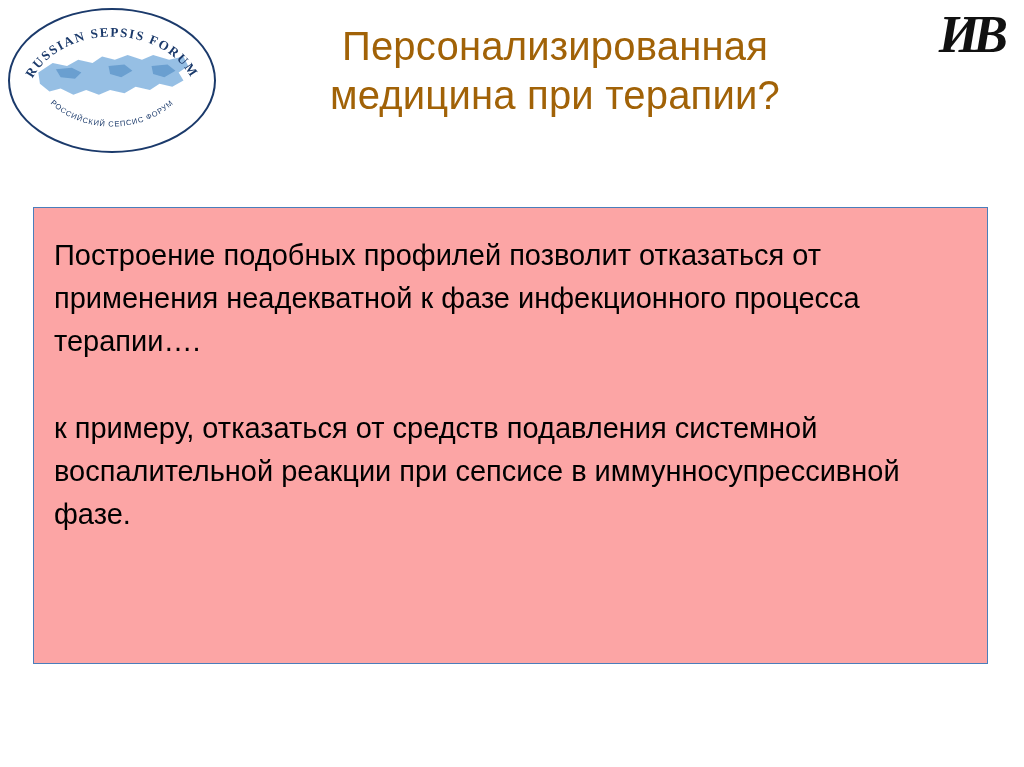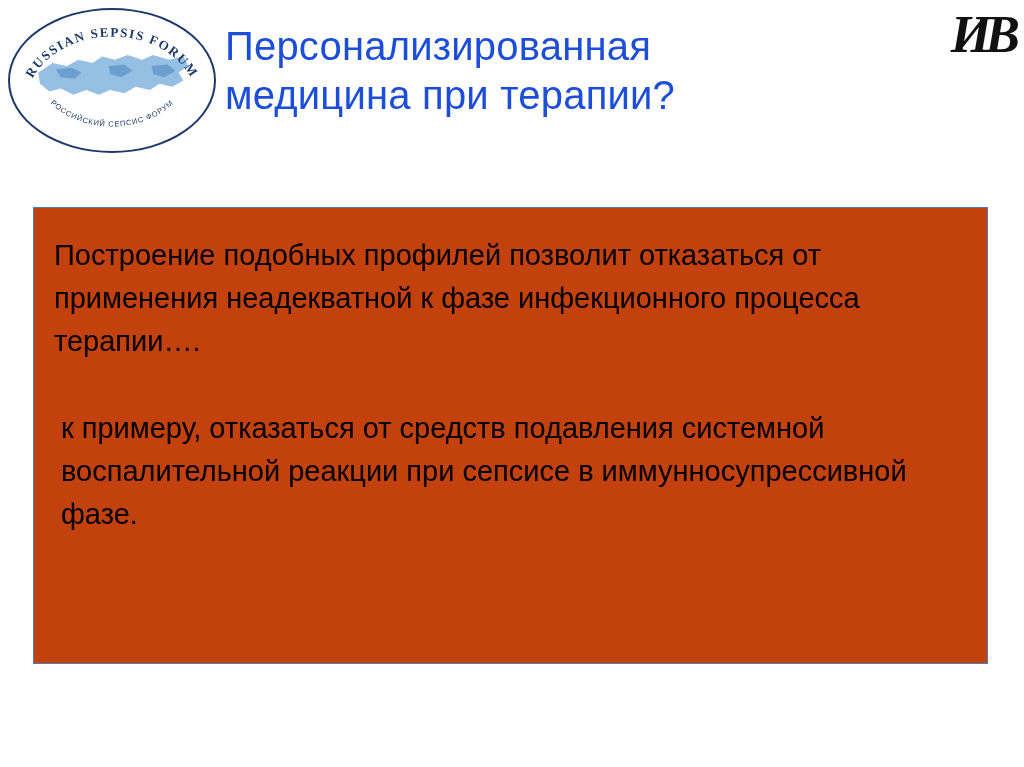--- a/index.html
+++ b/index.html
@@ -76,71 +76,70 @@
     letter-spacing: -4px;
     line-height: 1;
     white-space: nowrap;
   }
   .logo-rsf .mono .r { color: #1b3a6b; }
   .logo-rsf .mono .s { color: #c00000; font-style: italic; }
   .logo-rsf .mono .f { color: #1b3a6b; }
 
   .logo-iv {
     position: absolute;
-    right: 10px;
+    right: 22px;
     top: 8px;
     width: 96px;
     height: 62px;
     font-family: "Liberation Serif", serif;
     font-style: italic;
     font-size: 52px;
     font-weight: bold;
     color: #111111;
     letter-spacing: -6px;
     text-align: right;
     line-height: 1.05;
   }
 
   .title {
     position: absolute;
     left: 225px;
     top: 22px;
     width: 660px;
-    text-align: left;
+    text-align: center;
     font-family: "Liberation Sans", sans-serif;
     font-size: 40px;
     line-height: 1.22;
-    color: #1d4ed8;
+    color: #a16207;
     letter-spacing: 0.2px;
   }
 
   
   .content-box {
     position: absolute;
     left: 33px;
     top: 207px;
     width: 955px;
     height: 457px;
     box-sizing: border-box;
     border: 1px solid #4a7ebb;
-    background: #c2410c;
+    background: #fca5a5;
   }
   .content-inner {
     padding: 26px 30px 0 20px;
   }
   .para {
     font-family: "Liberation Sans", sans-serif;
     font-size: 29px;
     line-height: 1.48;
     color: #000000;
     margin: 0;
   }
   .para.second {
     margin-top: 44px;
-    margin-left: 7px;
   }
 </style>
 </head>
 <body>
 
 <div class="slide">
 
   <div class="header">
 
     <div class="logo-rsf">

